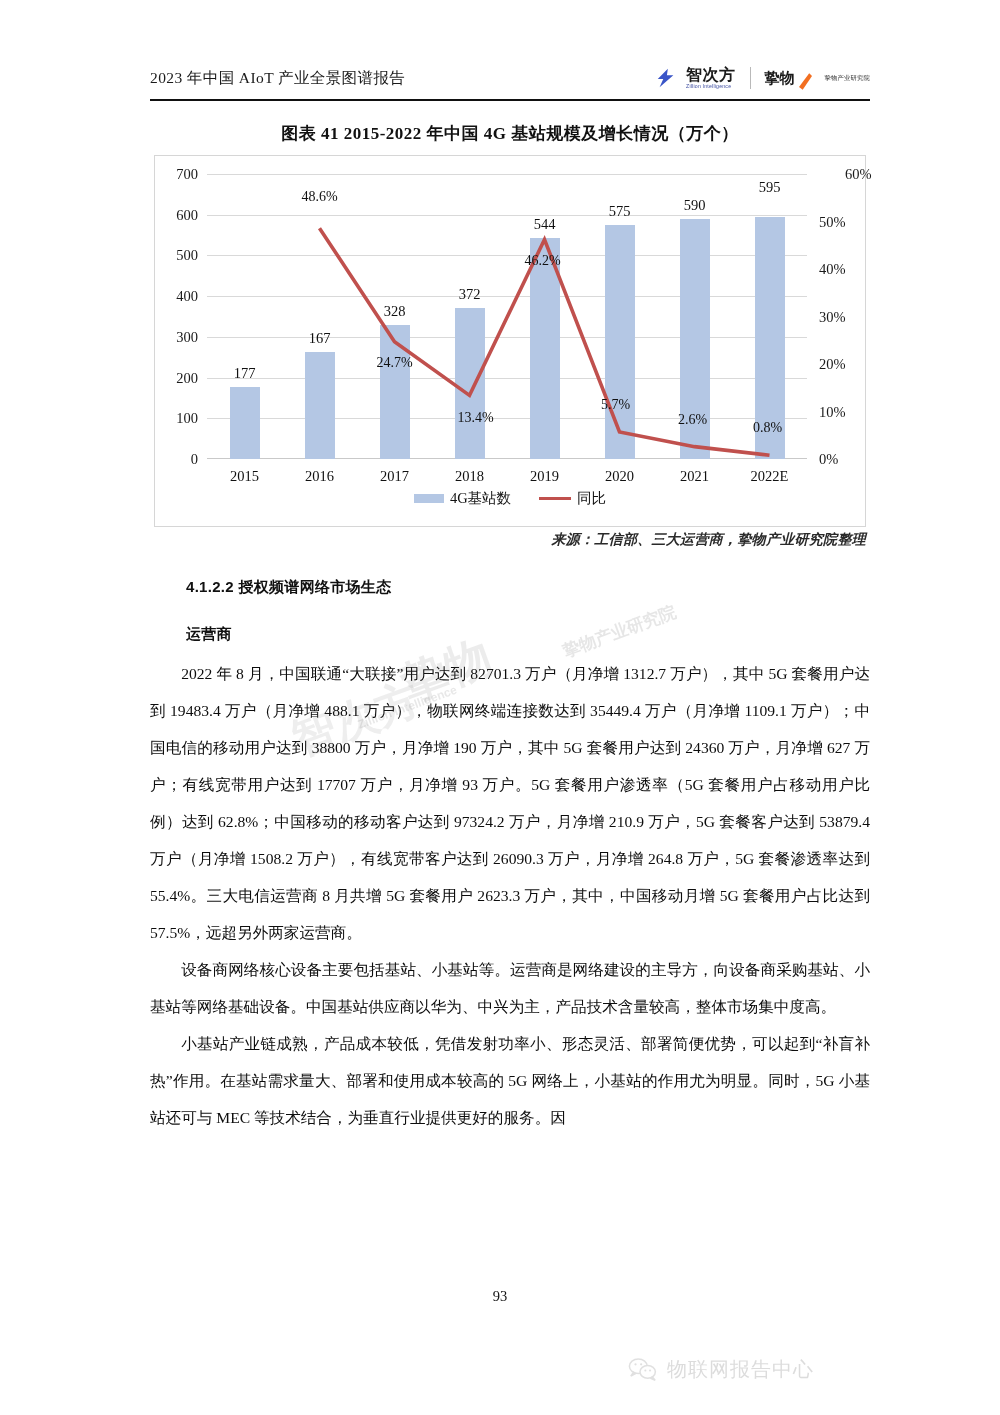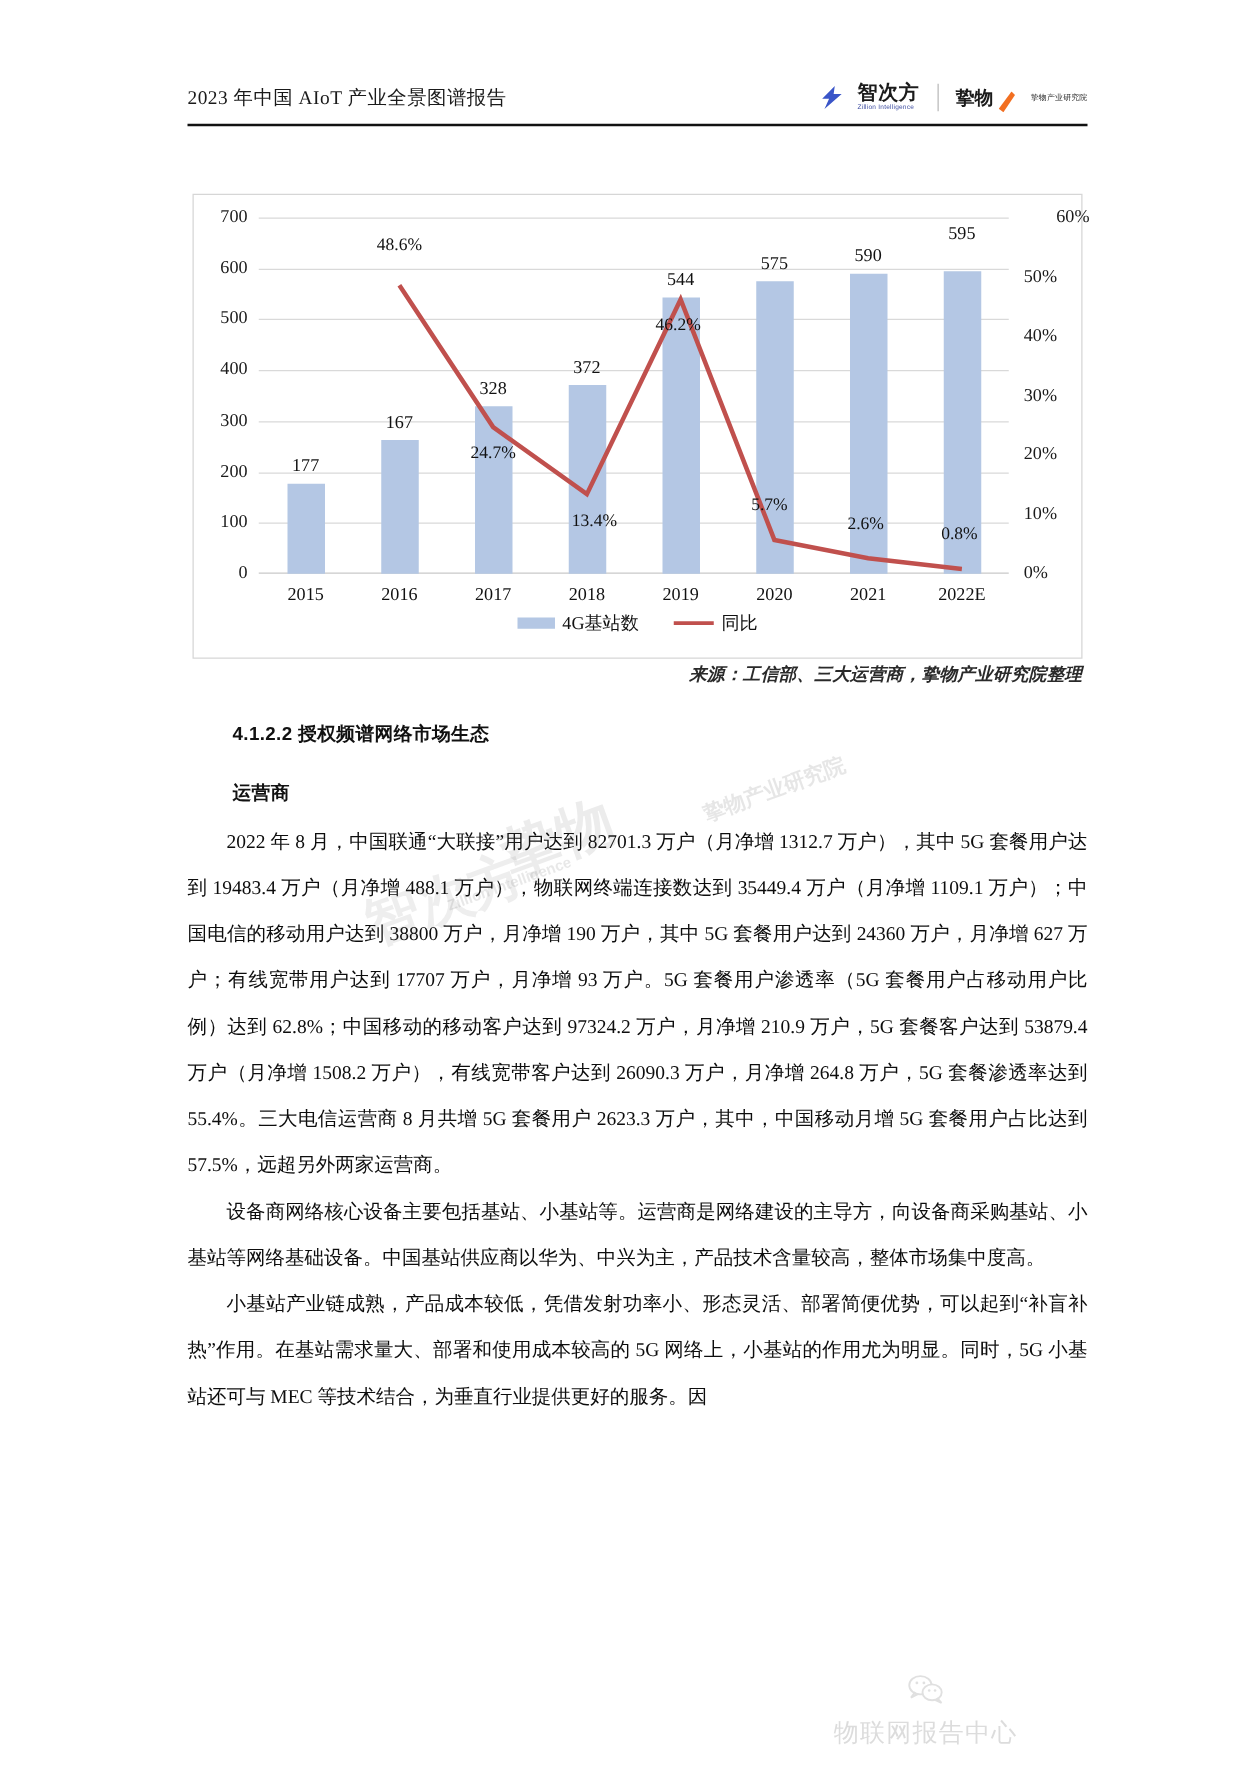--- a/index.html
+++ b/index.html
@@ -302,26 +302,25 @@
   }
   .wm-1 { left: 400px; top: 640px; font-size: 46px; transform: rotate(-20deg); opacity:.12; }
   .wm-2 { left: 560px; top: 620px; font-size: 17px; transform: rotate(-20deg); opacity:.16; }
   .wm-3 { left: 290px; top: 690px; font-size: 44px; transform: rotate(-20deg); opacity:.11; }
   .wm-4 { left: 355px; top: 700px; font-size: 12px; transform: rotate(-20deg); opacity:.15; }
 
   
   .footer-wm {
     position: absolute;
     right: 38px;
-    bottom: 15px;
+    bottom: 32px;
     display: flex;
     align-items: center;
     gap: 9px;
     opacity: .30;
-    flex-direction: column;
   }
   .wechat-icon {
     width: 30px; height: 25px;
   }
   .footer-text {
     font-family: "Liberation Sans", sans-serif;
     font-size: 20px;
     color: #8d8d8d;
     letter-spacing: 1px;
   }
@@ -349,20 +348,21 @@
       <span class="logo-slash">
         <svg viewBox="0 0 14 18" width="13" height="17" aria-hidden="true">
           <path d="M11 0 L14 3 L4 18 L0 15 Z" fill="#f26f21"></path>
         </svg>
       </span>
       <span class="logo-sub">挚物产业研究院</span>
     </div>
   </div>
   <div class="header-rule"></div>
 
+  <div class="figure-title">图表 41   2015-2022 年中国 4G 基站规模及增长情况（万个）</div>
 
   <div class="chart-box">
     <div class="plot" id="plot">
         <div class="ytick" style="top: 285px;">0</div>
         <div class="gridline" style="top: 244.286px;"></div>
         <div class="ytick" style="top: 244.286px;">100</div>
         <div class="gridline" style="top: 203.571px;"></div>
         <div class="ytick" style="top: 203.571px;">200</div>
         <div class="gridline" style="top: 162.857px;"></div>
         <div class="ytick" style="top: 162.857px;">300</div>
@@ -434,20 +434,21 @@
 
   <div class="section-head">4.1.2.2 授权频谱网络市场生态</div>
   <div class="sub-head">运营商</div>
 
   <div class="body" id="body">
       <p>2022 年 8 月，中国联通“大联接”用户达到 82701.3 万户（月净增 1312.7 万户），其中 5G 套餐用户达到 19483.4 万户（月净增 488.1 万户），物联网终端连接数达到 35449.4 万户（月净增 1109.1 万户）；中国电信的移动用户达到 38800 万户，月净增 190 万户，其中 5G 套餐用户达到 24360 万户，月净增 627 万户；有线宽带用户达到 17707 万户，月净增 93 万户。5G 套餐用户渗透率（5G 套餐用户占移动用户比例）达到 62.8%；中国移动的移动客户达到 97324.2 万户，月净增 210.9 万户，5G 套餐客户达到 53879.4 万户（月净增 1508.2 万户），有线宽带客户达到 26090.3 万户，月净增 264.8 万户，5G 套餐渗透率达到 55.4%。三大电信运营商 8 月共增 5G 套餐用户 2623.3 万户，其中，中国移动月增 5G 套餐用户占比达到 57.5%，远超另外两家运营商。</p>
       <p>设备商网络核心设备主要包括基站、小基站等。运营商是网络建设的主导方，向设备商采购基站、小基站等网络基础设备。中国基站供应商以华为、中兴为主，产品技术含量较高，整体市场集中度高。</p>
       <p>小基站产业链成熟，产品成本较低，凭借发射功率小、形态灵活、部署简便优势，可以起到“补盲补热”作用。在基站需求量大、部署和使用成本较高的 5G 网络上，小基站的作用尤为明显。同时，5G 小基站还可与 MEC 等技术结合，为垂直行业提供更好的服务。因</p>
     </div>
 
+  <div class="page-num">93</div>
 
   <div class="wm wm-1">挚物</div>
   <div class="wm wm-2">挚物产业研究院</div>
   <div class="wm wm-3">智次方</div>
   <div class="wm wm-4">Zillion Intelligence</div>
 
   <div class="footer-wm">
     <span class="wechat-icon">
       <svg viewBox="0 0 32 26" width="30" height="25" aria-hidden="true">
         <ellipse cx="11" cy="9.5" rx="9.5" ry="7.8" fill="none" stroke="#9b9b9b" stroke-width="1.6"></ellipse>

